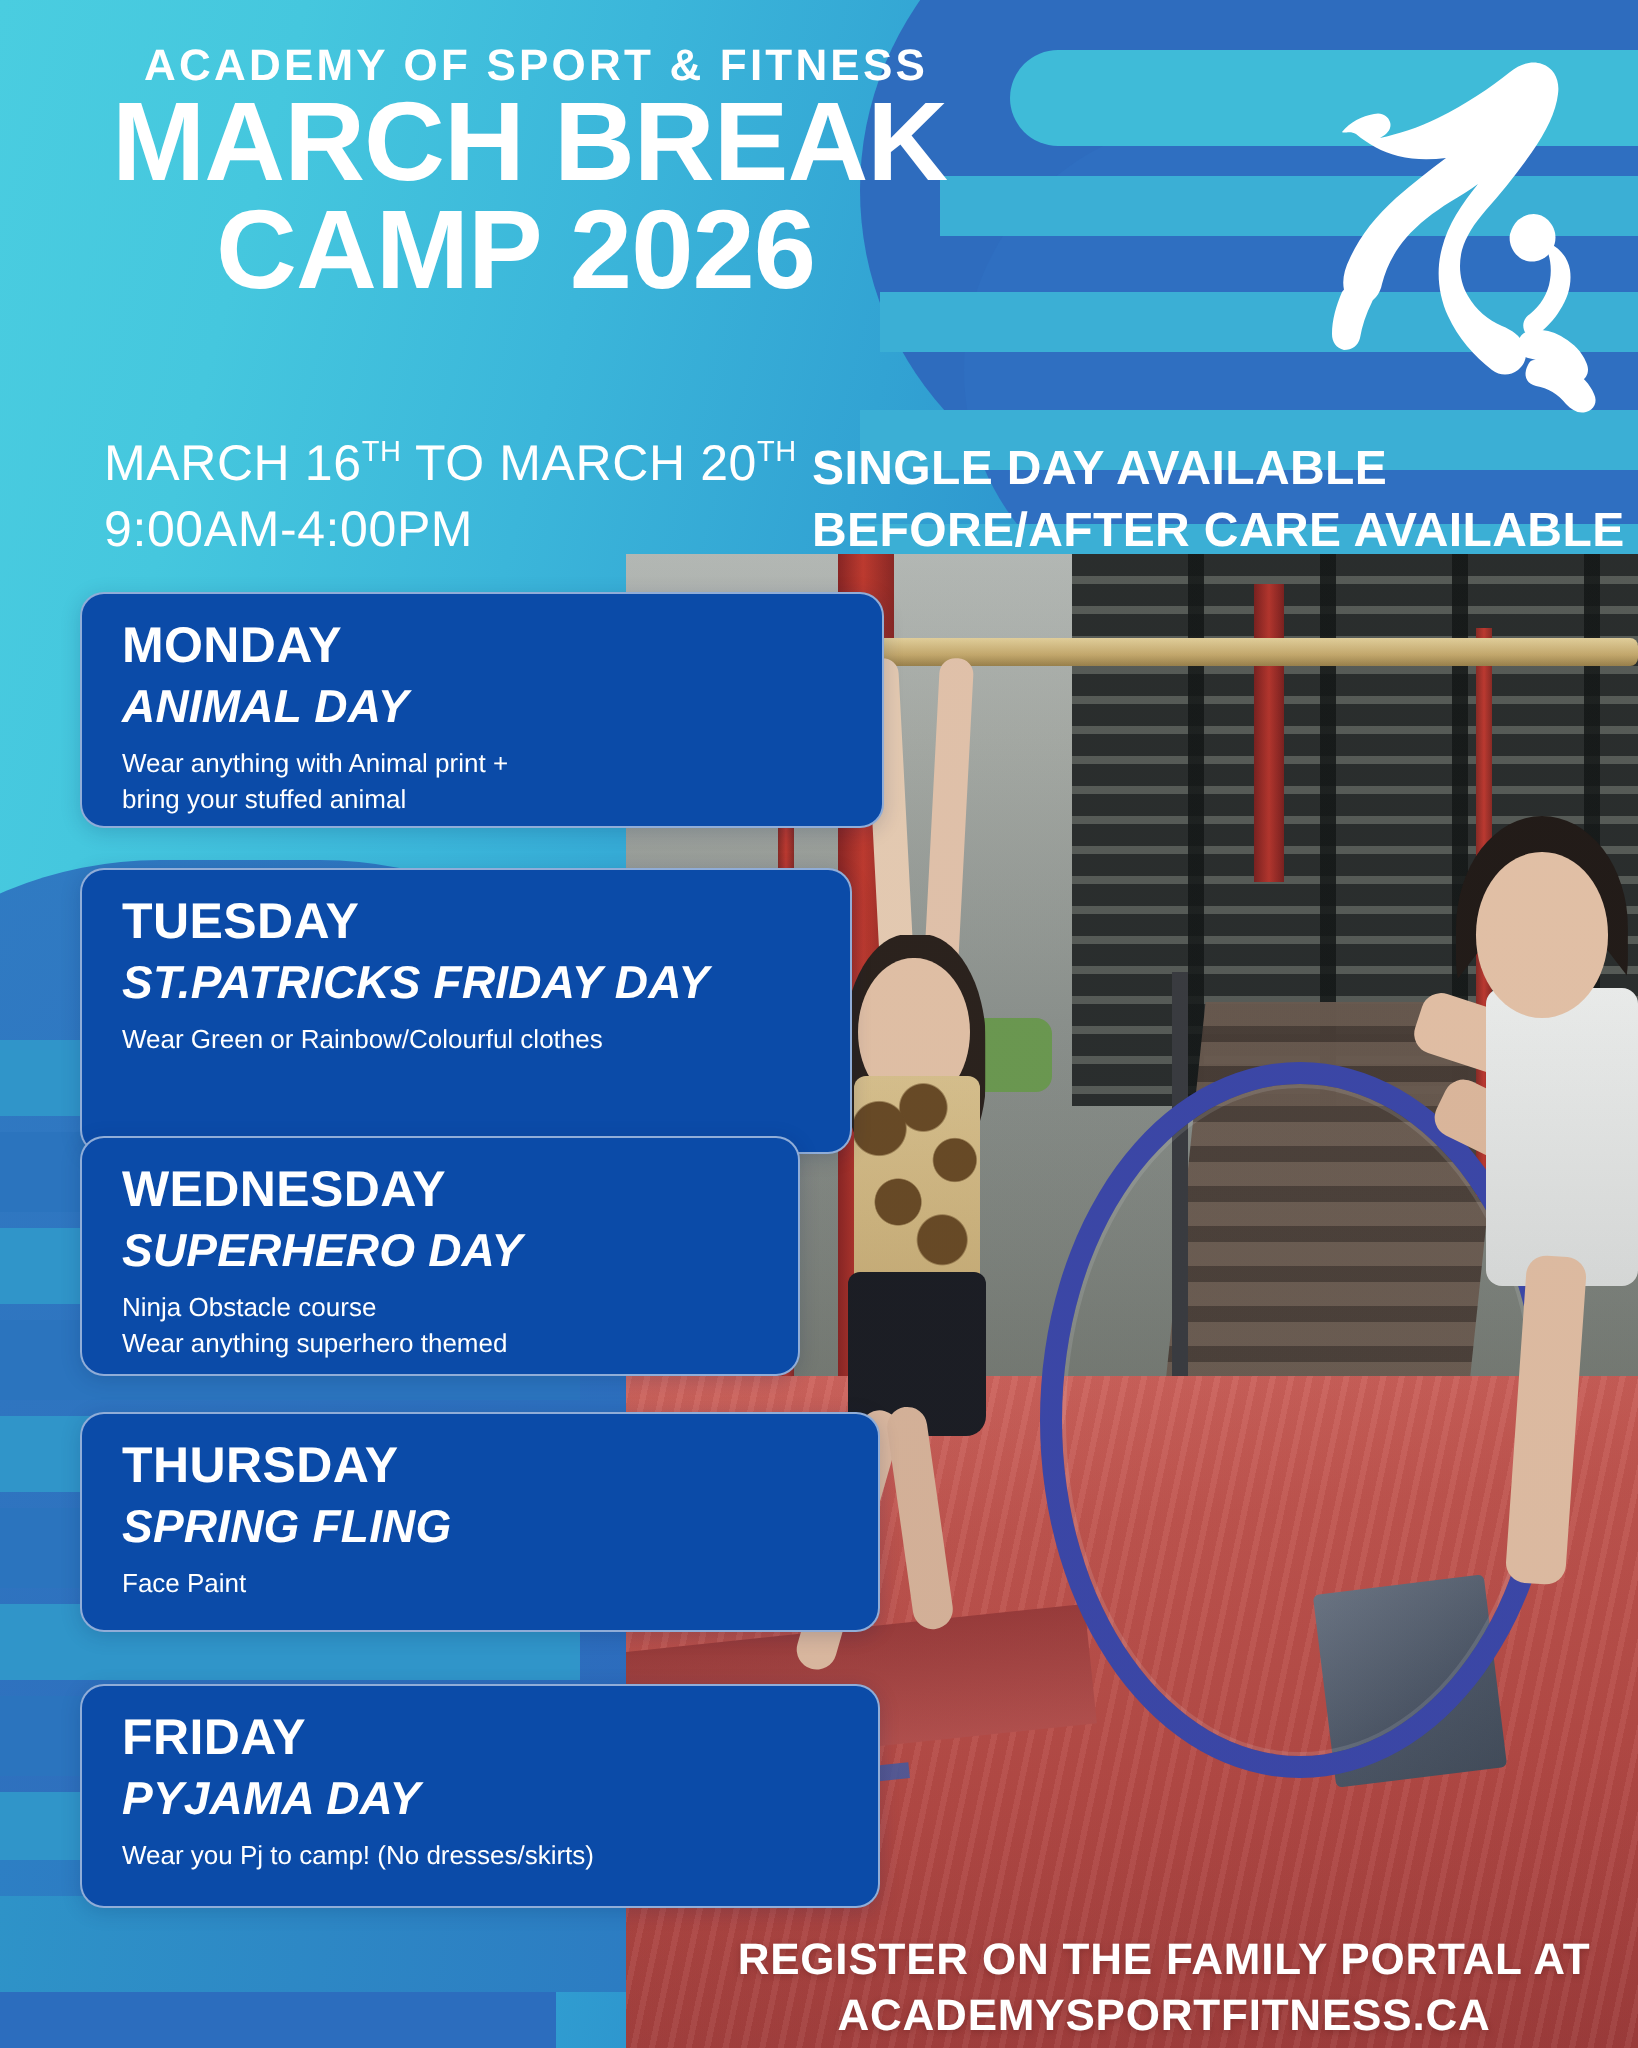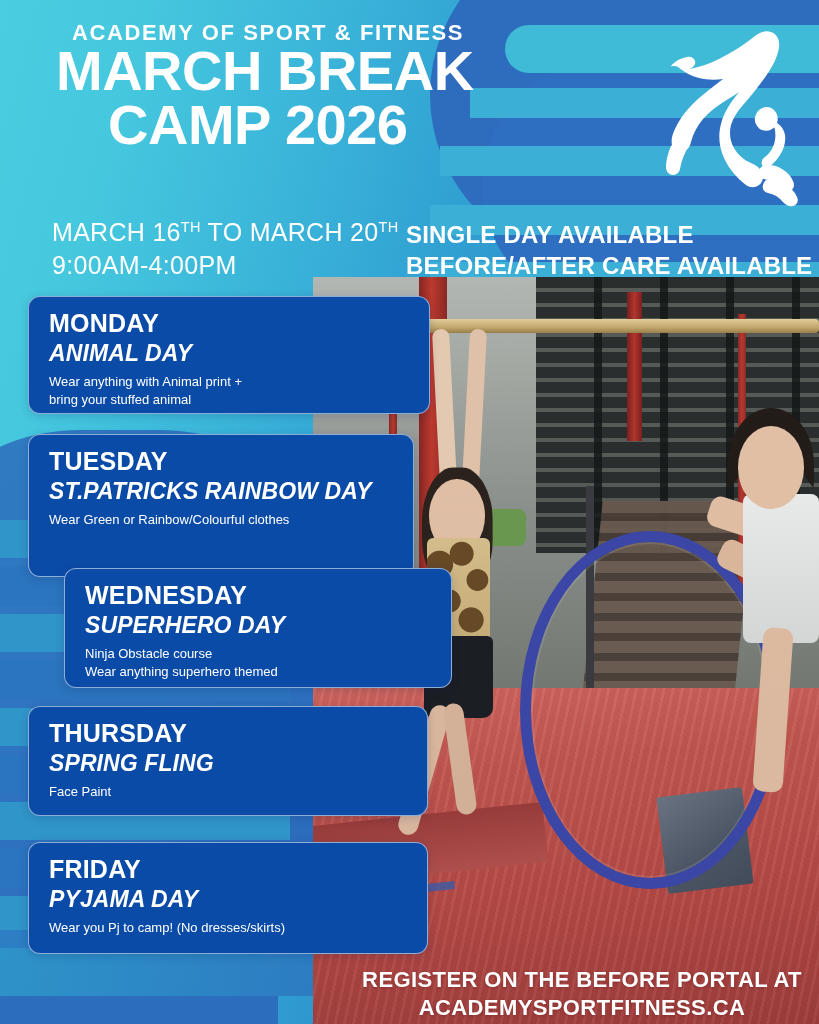--- a/index.html
+++ b/index.html
@@ -366,21 +366,21 @@
 
   
   .cards {
     position: absolute;
     left: 24px;
     top: 296px;
     width: 640px;
   }
   .card {
     position: absolute;
-    left: 4px;
+    left: 16px;
     background: #0B4BA8;
     border: 1px solid rgba(255,255,255,0.55);
     border-radius: 12px;
     box-sizing: border-box;
     padding: 12px 18px 14px 20px;
     color: #ffffff;
     box-shadow: 0 2px 10px rgba(0,30,80,0.18);
   }
   .card .day {
     font-size: 25px;
@@ -399,21 +399,21 @@
   .card .desc {
     font-size: 13px;
     font-weight: 400;
     line-height: 1.38;
     margin-top: 5px;
     white-space: pre-line;
   }
 
   .card-mon  { top: 0;   width: 402px; height: 118px; }
   .card-tue  { top: 138px; width: 386px; height: 143px; }
-  .card-wed  { top: 272px; width: 388px; height: 120px; margin-left: 36px; }
+  .card-wed  { top: 272px; width: 360px; height: 120px; }
   .card-thu  { top: 410px; width: 400px; height: 110px; }
   .card-fri  { top: 546px; width: 400px; height: 112px; }
 
   
   .footer {
     position: absolute;
     left: 352px;
     top: 966px;
     width: 460px;
     text-align: center;
@@ -599,21 +599,21 @@
 
     <div class="card card-mon">
       <div class="day">MONDAY</div>
       <div class="theme">ANIMAL DAY</div>
       <div class="desc">Wear anything with Animal print +
  bring your stuffed animal</div>
     </div>
 
     <div class="card card-tue">
       <div class="day">TUESDAY</div>
-      <div class="theme">ST.PATRICKS RAINBOW DAY</div>
+      <div class="theme">ST.PATRICKS FRIDAY DAY</div>
       <div class="desc">Wear Green or Rainbow/Colourful clothes</div>
     </div>
 
     <div class="card card-wed">
       <div class="day">WEDNESDAY</div>
       <div class="theme">SUPERHERO DAY</div>
       <div class="desc">Ninja Obstacle course
 Wear anything superhero themed</div>
     </div>
 
@@ -625,17 +625,17 @@
 
     <div class="card card-fri">
       <div class="day">FRIDAY</div>
       <div class="theme">PYJAMA DAY</div>
       <div class="desc">Wear you Pj to camp! (No dresses/skirts)</div>
     </div>
 
   </div>
 
   <div class="footer">
-    <span class="f2">REGISTER ON THE  BEFORE PORTAL AT</span>
+    <span class="f2">REGISTER ON THE  FAMILY PORTAL AT</span>
     <span class="f2">ACADEMYSPORTFITNESS.CA</span>
   </div>
 
 </div>
 
 </body></html>

